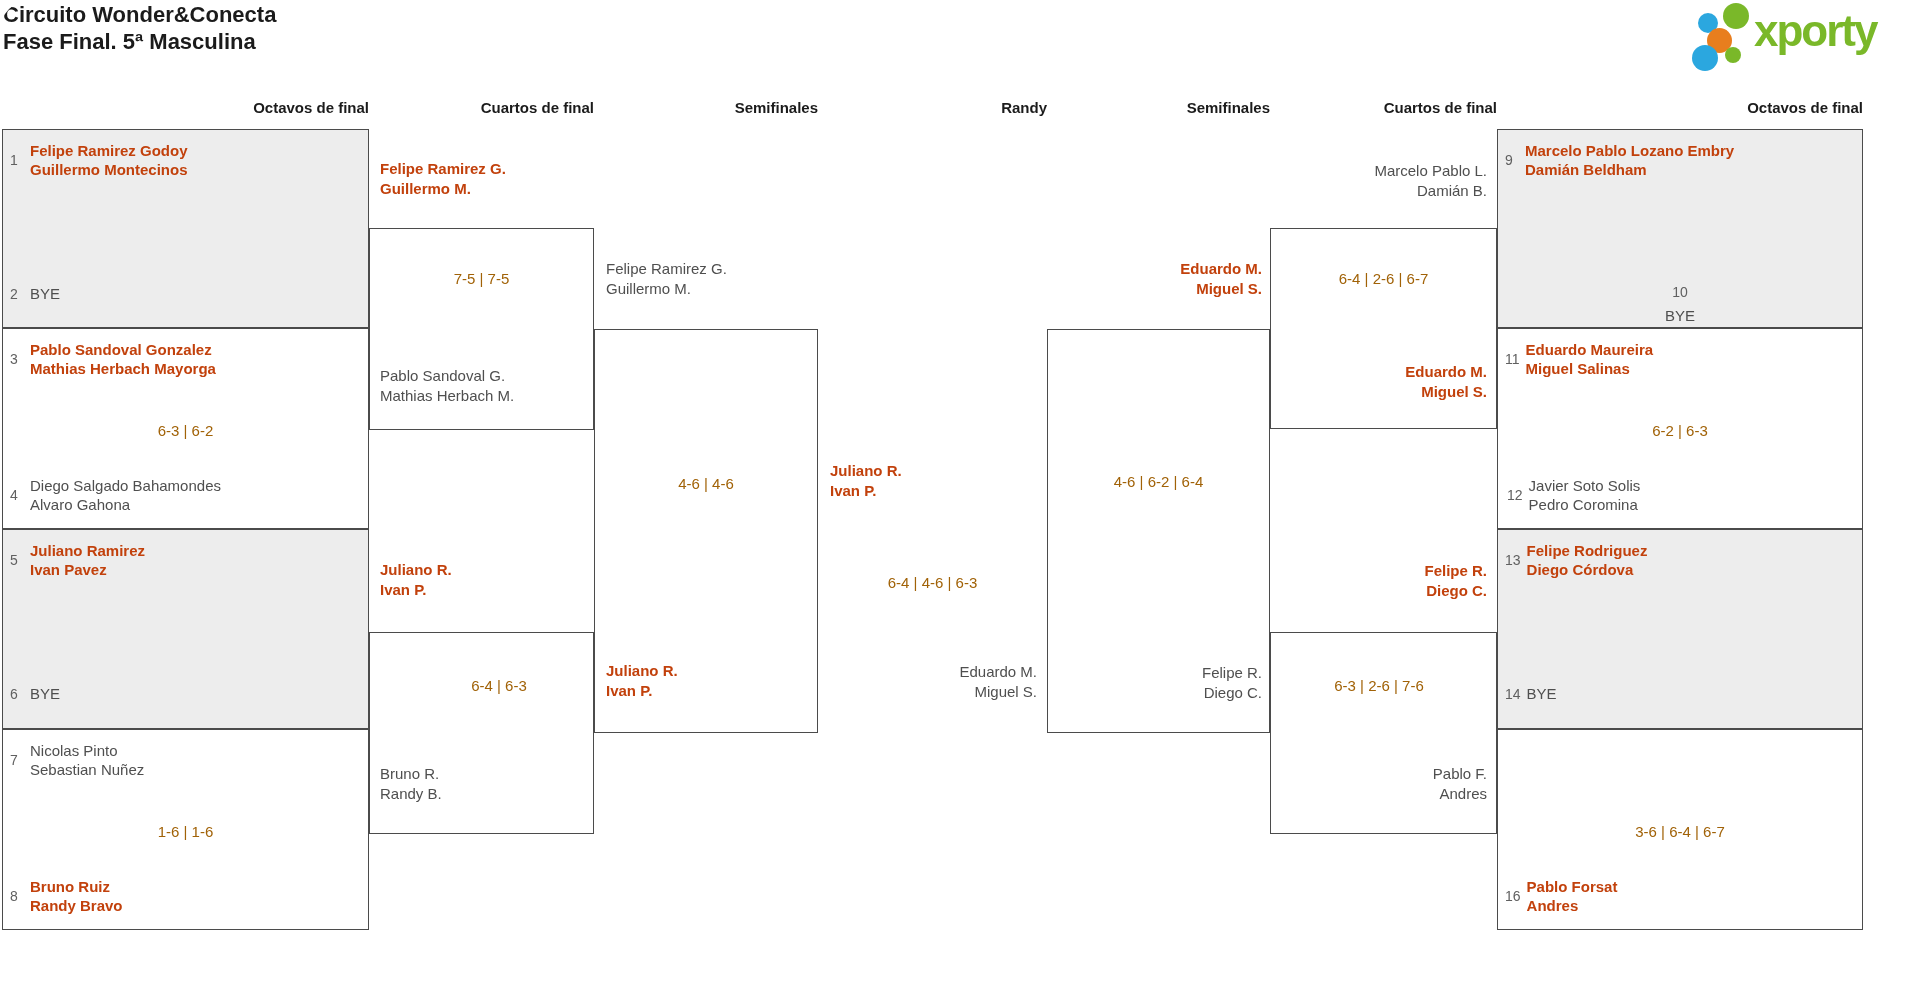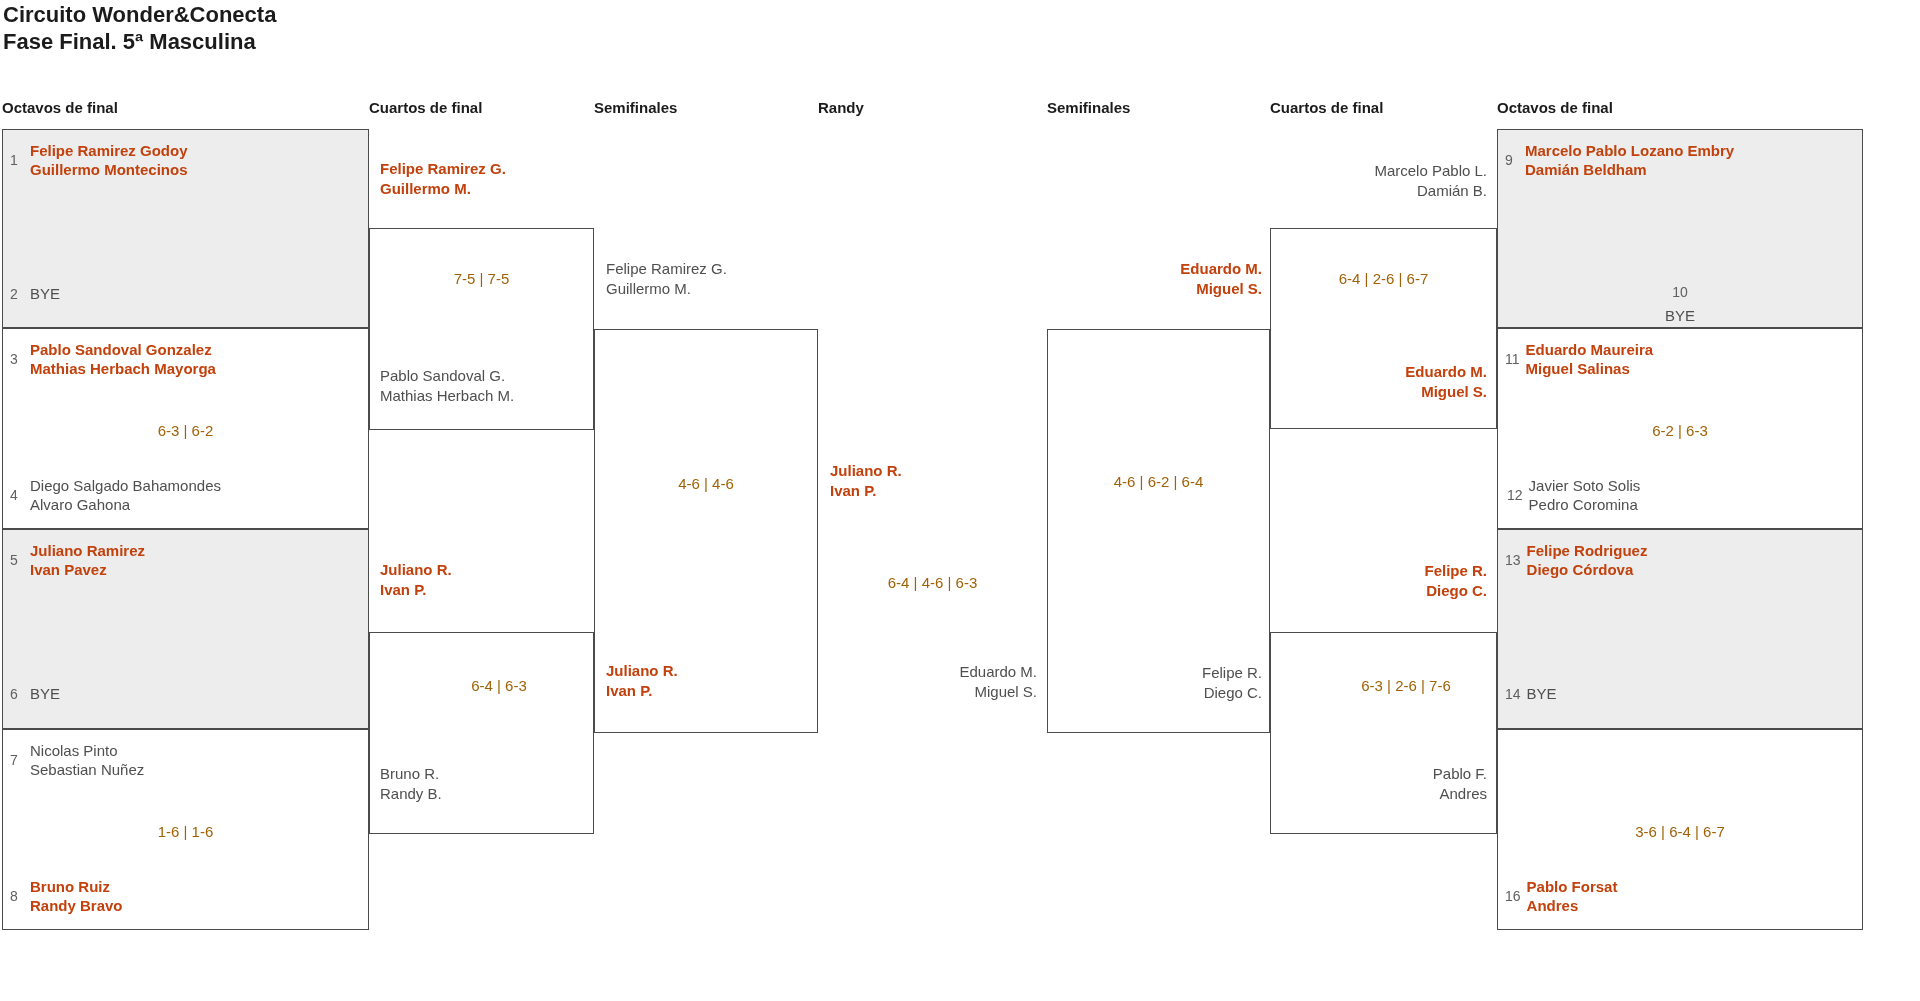--- a/index.html
+++ b/index.html
@@ -1,20 +1,20 @@
 <!DOCTYPE html>
 <html><head>
 <meta charset="utf-8">
 <style>
   html,body{margin:0;padding:0;background:#fff;}
   #stage{position:relative;width:1920px;height:1001px;background:#fff;overflow:hidden;
-         font-family:"Liberation Sans",sans-serif;}
+         font-family:"Liberation Sans",sans-serif;border-radius:31px;}
   .pagetitle{position:absolute;left:3px;top:1px;font-size:22px;line-height:27px;font-weight:700;
              color:#1b1b1b;white-space:pre-line;}
-  .rh{position:absolute;top:99px;font-size:15px;font-weight:700;color:#1b1b1b;text-align:left;}
+  .rh{position:absolute;top:99px;font-size:15px;font-weight:700;color:#1b1b1b;text-align:right;}
   .box{position:absolute;border:1px solid #4b4b4b;background:#fff;box-sizing:border-box;}
   .box.bye{background:#ededed;}
   .conn{background:transparent;}
   .slot{position:absolute;display:flex;align-items:center;gap:6px;}
   .seed{font-size:14px;color:#606060;min-width:14px;flex:none;}
   .team{font-size:15px;line-height:20px;color:#4f4f4f;white-space:pre-line;}
   .team.oct{line-height:19px;}
   .team.abs{position:absolute;}
   .team.w{font-weight:700;color:#c2410c;}
   .right{text-align:right;}
@@ -26,20 +26,28 @@
             letter-spacing:-2px;}
 </style>
 </head>
 <body>
 
 <div id="stage">
 
   <div class="pagetitle">Circuito Wonder&amp;Conecta
 Fase Final. 5ª Masculina</div>
 
+  <div class="logo">
+    <span class="dot" style="left:12px;top:11px;width:20px;height:20px;background:#2ba7df;"></span>
+    <span class="dot" style="left:37px;top:1px;width:26px;height:26px;background:#7ab829;"></span>
+    <span class="dot" style="left:21px;top:26px;width:25px;height:25px;background:#e87e1e;"></span>
+    <span class="dot" style="left:39px;top:45px;width:16px;height:16px;background:#7ab829;"></span>
+    <span class="dot" style="left:6px;top:43px;width:26px;height:26px;background:#2ba7df;"></span>
+    <span class="logotext" style="color:#7ab829;">xporty</span>
+  </div>
 
   <div class="rh" style="left:2px;width:367px;">Octavos de final</div>
   <div class="rh" style="left:369px;width:225px;">Cuartos de final</div>
   <div class="rh" style="left:594px;width:224px;">Semifinales</div>
   <div class="rh" style="left:818px;width:229px;">Randy</div>
   <div class="rh" style="left:1047px;width:223px;">Semifinales</div>
   <div class="rh" style="left:1270px;width:227px;">Cuartos de final</div>
   <div class="rh" style="left:1497px;width:366px;">Octavos de final</div>
 
   <div class="box bye" style="left:2px;top:129px;width:367px;height:199px;"></div>
@@ -156,21 +164,21 @@
 Randy B.</div>
 
   <div class="team abs right" style="left:1270px;top:161px;width:217px;">Marcelo Pablo L.
 Damián B.</div>
   <div class="score" style="left:1270px;top:270px;width:227px;">6-4 | 2-6 | 6-7</div>
   <div class="team abs right w" style="left:1270px;top:362px;width:217px;">Eduardo M.
 Miguel S.</div>
 
   <div class="team abs right w" style="left:1270px;top:561px;width:217px;">Felipe R.
 Diego C.</div>
-  <div class="score" style="left:1270px;top:677px;width:218px;margin-left:27px;">6-3 | 2-6 | 7-6</div>
+  <div class="score" style="left:1270px;top:677px;width:218px;">6-3 | 2-6 | 7-6</div>
   <div class="team abs right" style="left:1270px;top:764px;width:217px;">Pablo F.
 Andres</div>
 
   <div class="team abs" style="left:606px;top:259px;">Felipe Ramirez G.
 Guillermo M.</div>
   <div class="score" style="left:594px;top:475px;width:224px;">4-6 | 4-6</div>
   <div class="team abs w" style="left:606px;top:661px;">Juliano R.
 Ivan P.</div>
 
   <div class="team abs right w" style="left:1047px;top:259px;width:215px;">Eduardo M.

